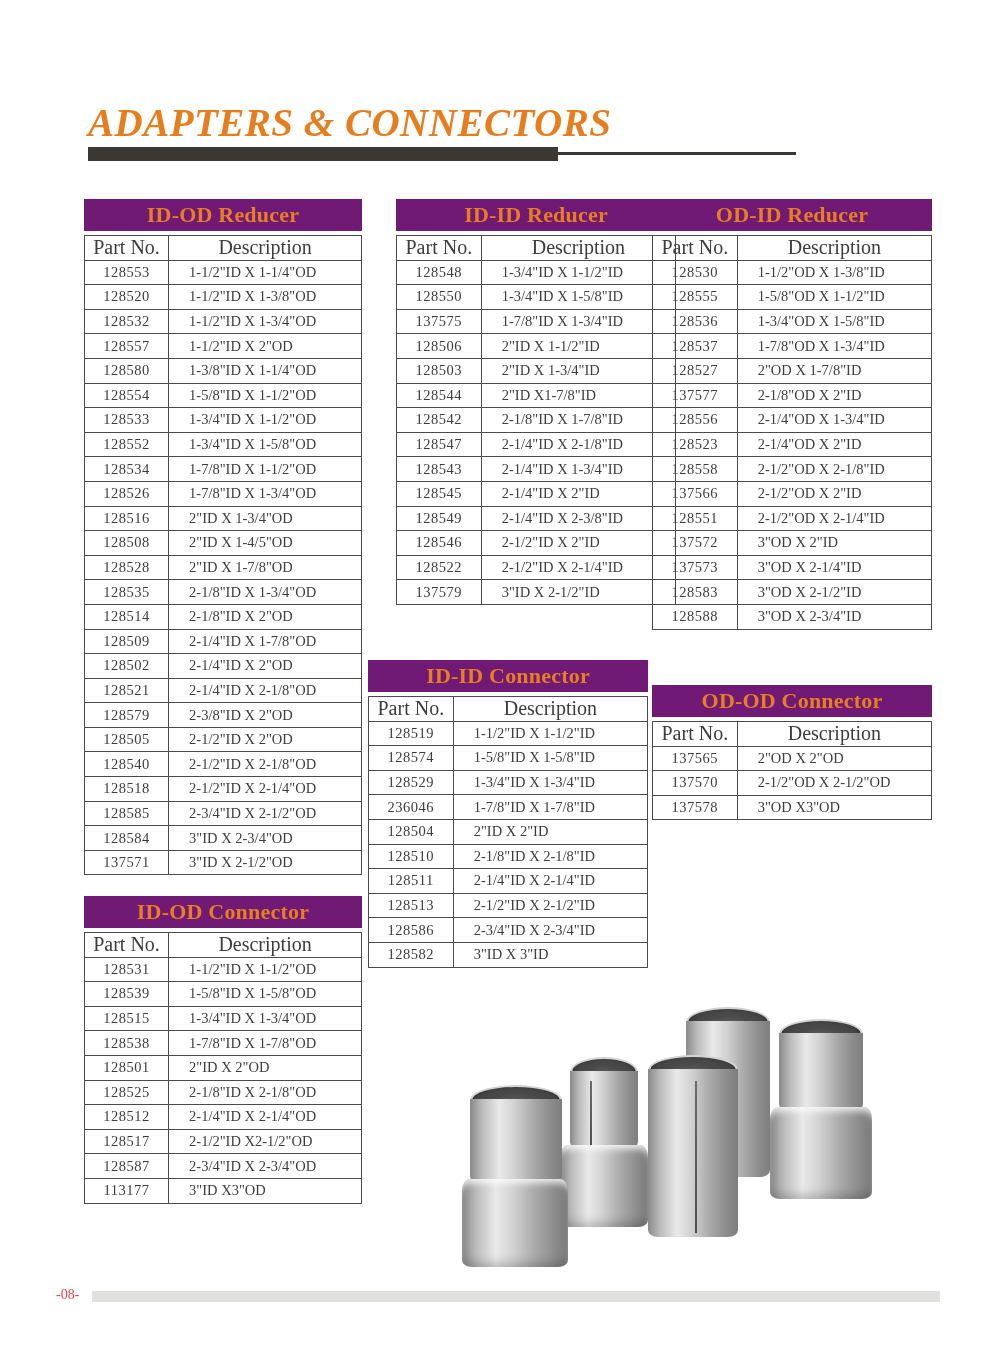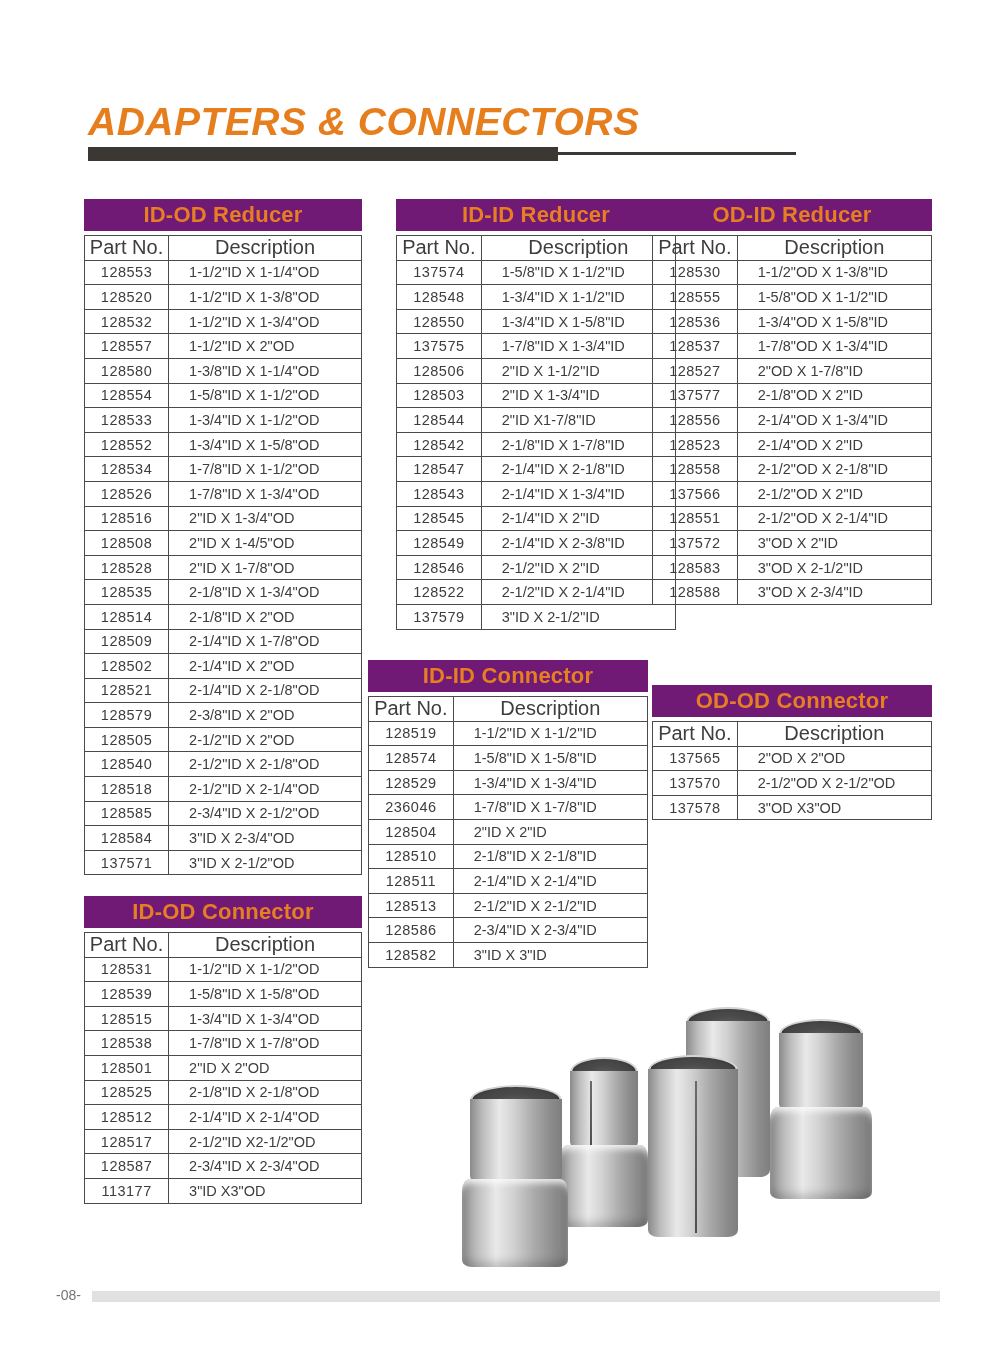--- a/index.html
+++ b/index.html
@@ -1,18 +1,18 @@
 <!DOCTYPE html>
 <html><head>
 <meta charset="utf-8">
 <style>
   html,body { margin:0; padding:0; background:#ffffff; }
   .page {
     position:relative; width:948px; height:1367px; background:#ffffff;
-    font-family:Liberation Sans, sans-serif; color:#3d3d3d; overflow:hidden;
+    font-family:Liberation Serif, serif; color:#3d3d3d; overflow:hidden;
   }
   
   .page-title {
     position:absolute; left:88px; top:100px; width:700px;
     font-size:39px; font-weight:bold; font-style:italic; letter-spacing:0.5px;
     color:#E67E1E; white-space:nowrap;
   }
   .rule-thick { position:absolute; left:88px; top:147px; width:470px; height:14px; background:#3B3733; }
   .rule-thin  { position:absolute; left:556px; top:152px; width:240px; height:3px;  background:#3B3733; }
 
@@ -27,21 +27,21 @@
   table.parts th, table.parts td {
     border:1px solid #4a4a4a; height:23.6px; padding:0;
     font-size:14.5px; color:#3d3d3d; overflow:hidden; white-space:nowrap;
   }
   table.parts th { font-weight:normal; font-size:20px; text-align:center; }
   table.parts th.part { width:30%; }
   table.parts td.part { text-align:center; letter-spacing:0.5px; }
   table.parts td.desc { text-align:left; padding-left:20px; }
 
   
-  .page-num { position:absolute; left:56px; top:1287px; font-size:14px; color:#737373;text-align:right; }
+  .page-num { position:absolute; left:56px; top:1287px; font-size:14px; color:#ef4444;text-align:right; }
   .footer-bar { position:absolute; left:92px; top:1291px; width:848px; height:11px; background:#E1E1DF; }
 
   
   .photo { position:absolute; left:440px; top:995px; width:515px; height:285px; }
   .pipe { position:absolute; }
   .seg { position:absolute; }
   .seg .body {
     position:absolute; left:0; right:0; bottom:0; top:14px;
     background:linear-gradient(90deg,#8a8a8a 0%,#bdbdbd 14%,#e9e9e9 32%,#d2d2d2 48%,#ababab 68%,#8b8b8b 88%,#7e7e7e 100%);
     border-radius:0 0 10px 10px / 0 0 7px 7px;
@@ -233,24 +233,20 @@
 
   <div class="tbl-block" style="left:368px; top:199px; width:280px;padding-left:28px;">
     <div class="tbl-title">ID-ID Reducer</div>
     <table class="parts">
         <tbody>
           <tr>
             <th class="part">Part No.</th>
             <th class="desc">Description</th>
           </tr>
           <tr>
-            <td class="part">137574</td>
-            <td class="desc">1-5/8"ID X 1-1/2"ID</td>
-          </tr>
-          <tr>
             <td class="part">128548</td>
             <td class="desc">1-3/4"ID X 1-1/2"ID</td>
           </tr>
           <tr>
             <td class="part">128550</td>
             <td class="desc">1-3/4"ID X 1-5/8"ID</td>
           </tr>
           <tr>
             <td class="part">137575</td>
             <td class="desc">1-7/8"ID X 1-3/4"ID</td>
@@ -402,20 +398,24 @@
             <td class="part">137566</td>
             <td class="desc">2-1/2"OD X 2"ID</td>
           </tr>
           <tr>
             <td class="part">128551</td>
             <td class="desc">2-1/2"OD X 2-1/4"ID</td>
           </tr>
           <tr>
             <td class="part">137572</td>
             <td class="desc">3"OD X 2"ID</td>
+          </tr>
+          <tr>
+            <td class="part">137573</td>
+            <td class="desc">3"OD X 2-1/4"ID</td>
           </tr>
           <tr>
             <td class="part">128583</td>
             <td class="desc">3"OD X 2-1/2"ID</td>
           </tr>
           <tr>
             <td class="part">128588</td>
             <td class="desc">3"OD X 2-3/4"ID</td>
           </tr>
         </tbody>

